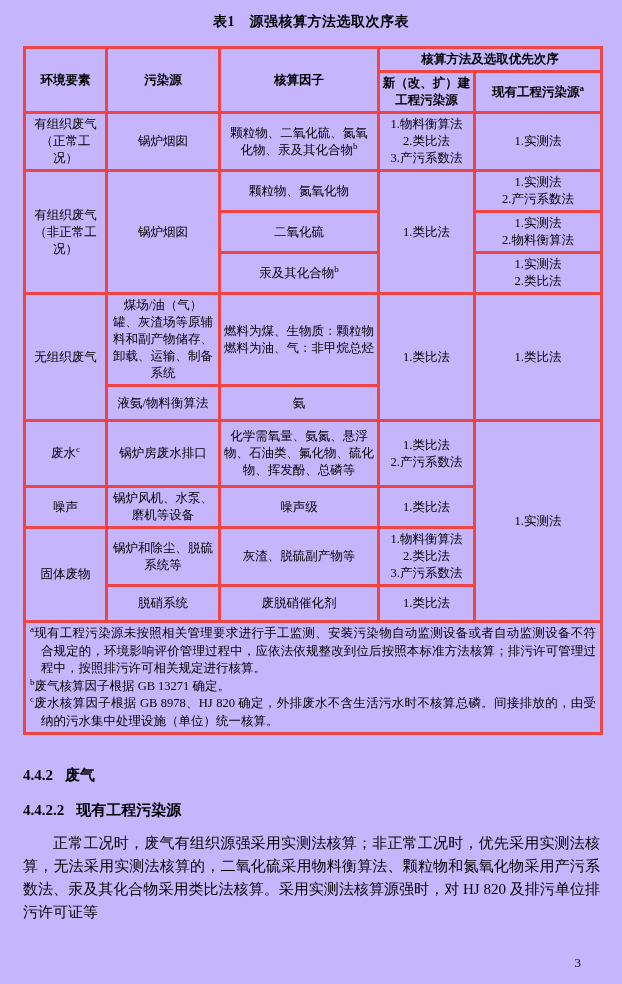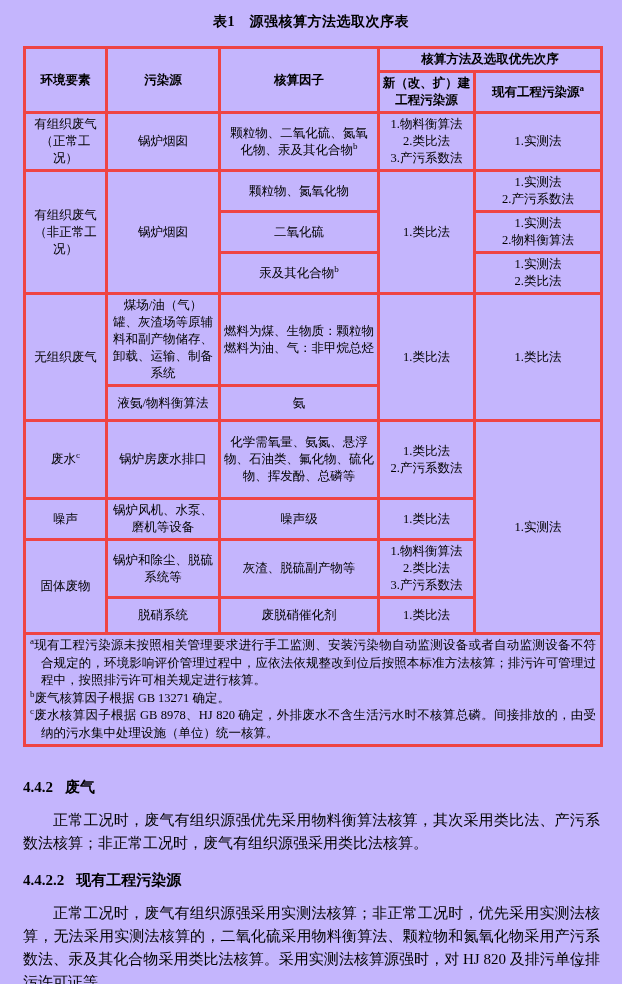--- a/index.html
+++ b/index.html
@@ -152,21 +152,21 @@
         <td class="list" rowspan="2">1.类比法</td>
       </tr>
       <tr style="height:35px">
         <td>液氨/物料衡算法</td>
         <td>氨</td>
       </tr>
 
       <tr class="major" style="height:51px">
         <td><span>废水</span><sup>c</sup></td>
         <td>锅炉房废水排口</td>
-        <td class="left" style="padding:12px 3px">化学需氧量、氨氮、悬浮物、石油类、氟化物、硫化物、挥发酚、总磷等</td>
+        <td class="left" style="padding:6px 3px">化学需氧量、氨氮、悬浮物、石油类、氟化物、硫化物、挥发酚、总磷等</td>
         <td class="list">1.类比法
 2.产污系数法</td>
         <td class="list" rowspan="4">1.实测法</td>
       </tr>
 
       <tr class="major" style="height:40px">
         <td>噪声</td>
         <td class="left">锅炉风机、水泵、磨机等设备</td>
         <td>噪声级</td>
         <td class="list">1.类比法</td>
@@ -194,21 +194,20 @@
         </td>
       </tr>
     </tbody>
   </table>
 
   <div class="heading h1-gap">
     <span>4.4.2</span><span class="ht">废气</span>
   </div>
 
 
-  <p class="para">正常工况时，废气有组织源强优先采用物料衡算法核算，其次采用类比法、产污系数法核算；非正常工况时，废气有组织源强采用类比法核算。</p>
 
   <div class="heading h2-gap">
     <span>4.4.2.2</span><span class="ht">现有工程污染源</span>
   </div>
 
   <p class="para">正常工况时，废气有组织源强采用实测法核算；非正常工况时，优先采用实测法核算，无法采用实测法核算的，二氧化硫采用物料衡算法、颗粒物和氮氧化物采用产污系数法、汞及其化合物采用类比法核算。采用实测法核算源强时，对 HJ 820 及排污单位排污许可证等</p>
 
   <div class="page-number">3</div>
 
 </div>

